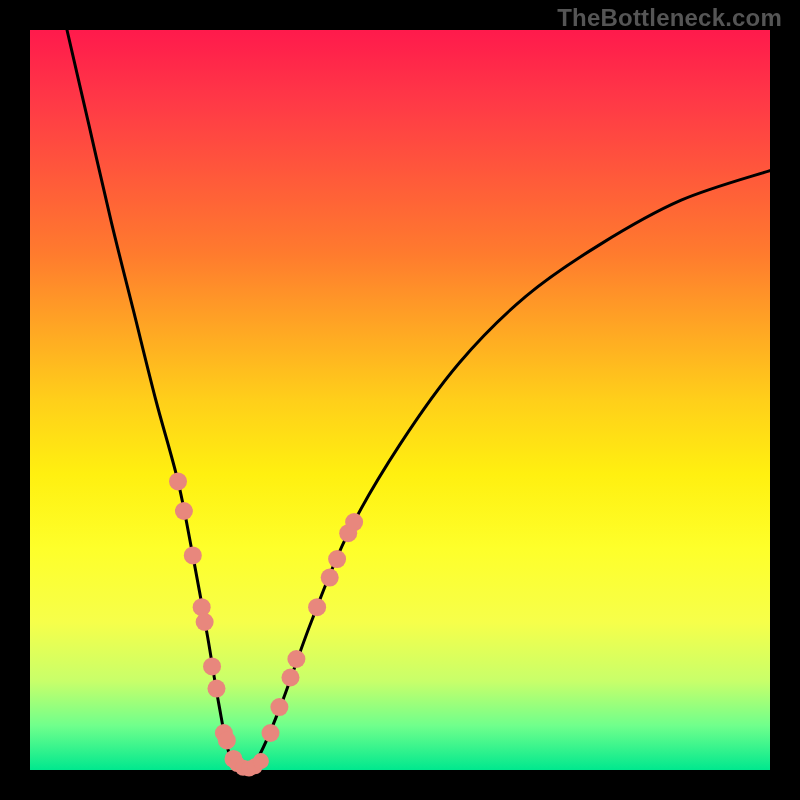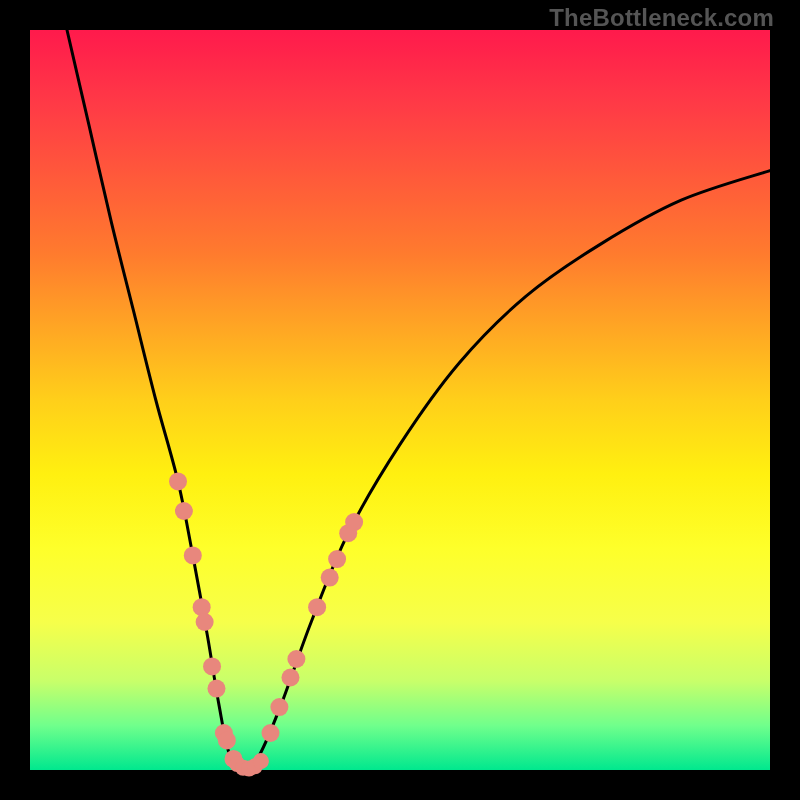--- a/index.html
+++ b/index.html
@@ -31,21 +31,21 @@
       #fff010 60%,
       #feff2a 70%,
       #f6ff4a 80%,
       #c8ff6a 88%,
       #70ff8c 94%,
       #00e88e 100%);
   }
   .watermark {
     position: absolute;
     top: 4px;
-    right: 26px;
+    right: 18px;
     font-family: Arial, Helvetica, sans-serif;
     font-size: 24px;
     font-weight: 600;
     color: #555;
     letter-spacing: 0.2px;
   }
   .curve-svg {
     position: absolute;
     left: 30px;
     top: 30px;

